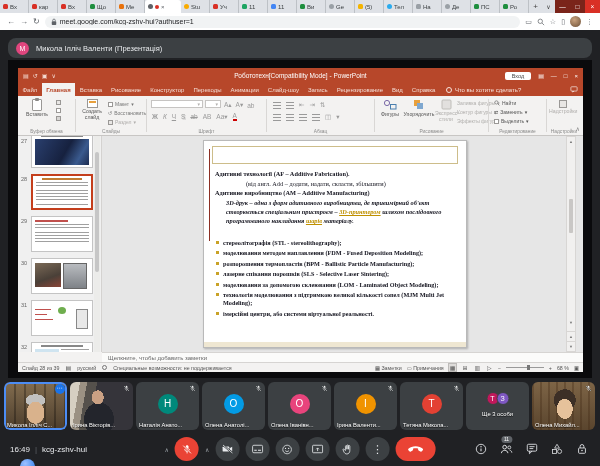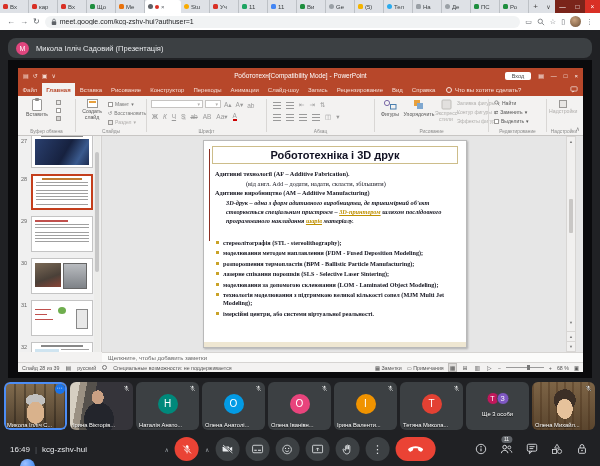--- a/index.html
+++ b/index.html
@@ -261,21 +261,21 @@
       </svg>
     </span>
   <span class="baric">☆</span>
   <span class="baric">▯</span>
   <span class="avatarchrome"></span>
   <span class="baric">⋮</span>
 </div>
 
 <div class="banner">
   <i class="bav" style="background: rgb(224, 70, 126);">М</i>
-  <span class="btxt">Микола Ілліч Садовий (Презентація)</span>
+  <span class="btxt">Микола Ілліч Валенти (Презентація)</span>
 </div>
 
 <div class="screen">
 <div class="ppt">
 
   <div class="ptitle" style="background: rgb(183, 71, 42);">
     <div class="qat">
       <span>▤</span>
       <span>↺</span>
       <span>▣</span>
@@ -516,21 +516,20 @@
             </div>
           </div>
       <div class="tscroll">
             <div class="th"></div>
           </div>
     </div>
 
     <div class="slide">
       <div class="sl-accent"></div>
       <div class="sl-titlebox"></div>
-      <div class="sl-title">Робототехніка і 3D друк</div>
       <div class="sl-line" style="left:11px;top:29px">Адитивні технології (AF – Additive Fabrication).</div>
       <div class="sl-line" style="left:42px;top:38.5px;font-weight:normal">(від англ. Add – додати, надати, скласти, збільшити)</div>
       <div class="sl-line" style="left:11px;top:48px">Адитивне виробництво  (AM – Additive Manufacturing)</div>
       <div class="sl-para"><span>3D-друк – одна з форм  адитивного виробництва, де тривимірний об'єкт створюється спеціальним пристроєм – </span><span class="hl">3D-принтером</span><span> шляхом послідовного програмованого накладання </span><span class="hl">шарів</span><span> матеріалу.</span></div>
       <div class="sl-bullets">
         <div class="bi">
               <span class="sq"></span>
               <span>стереолітографія (STL - stereolithography);</span>
             </div>
         <div class="bi">

